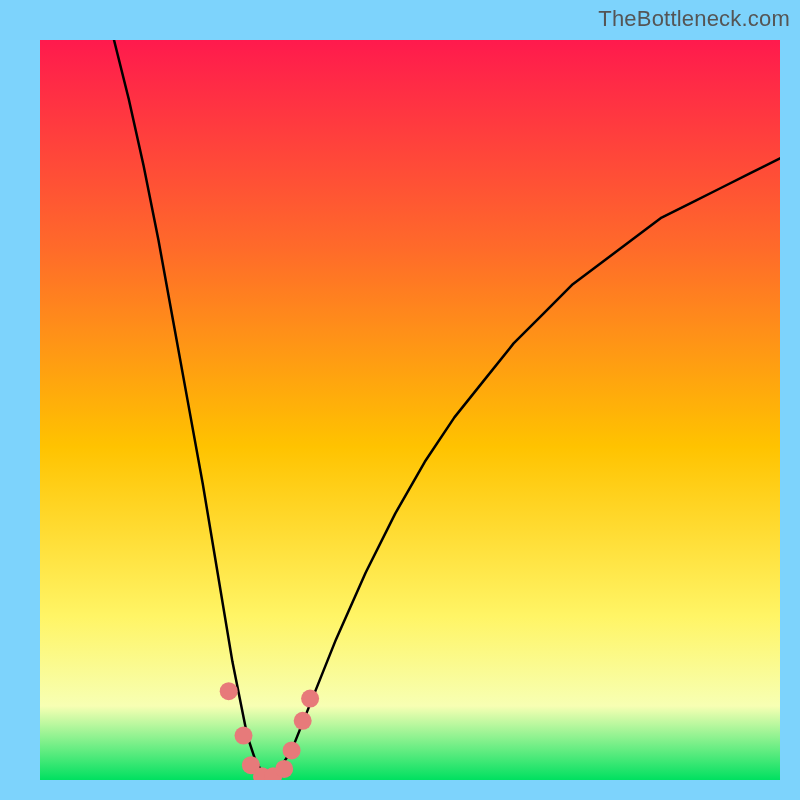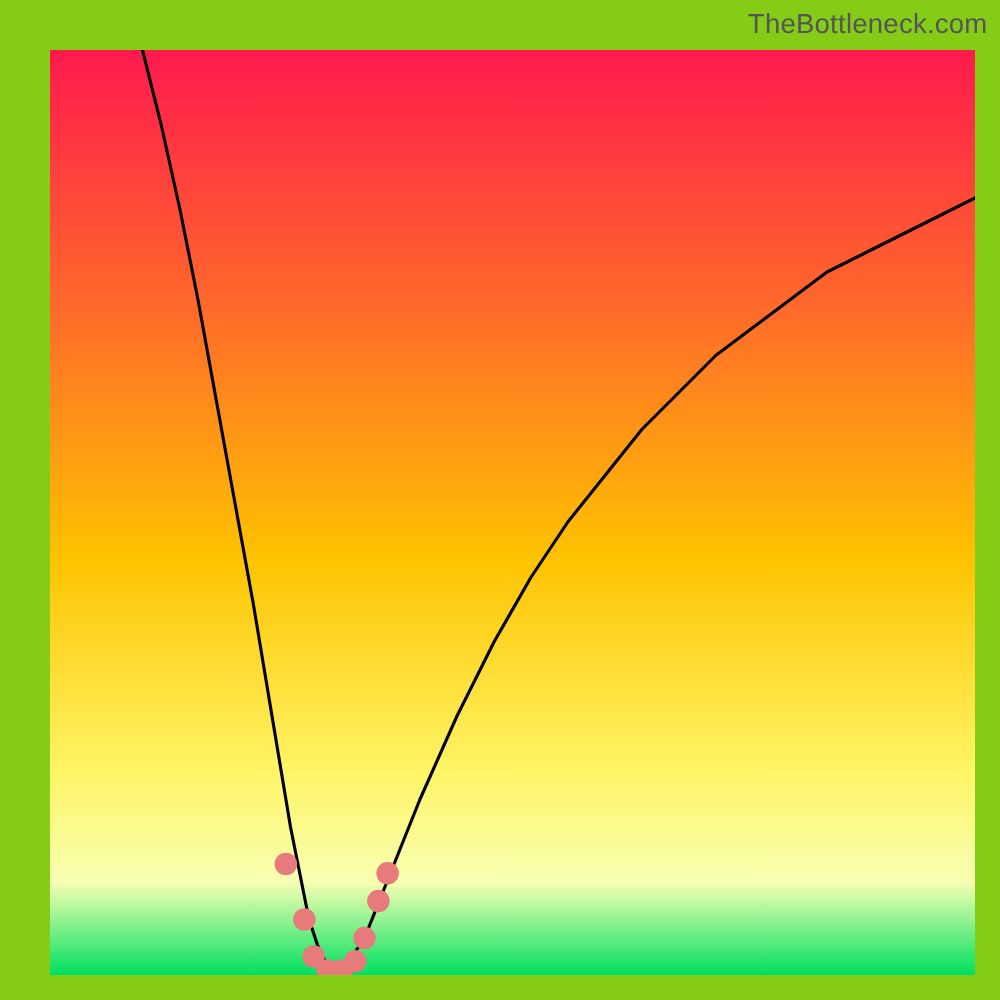--- a/index.html
+++ b/index.html
@@ -10,21 +10,21 @@
     overflow: hidden;
     background: #000;
     font-family: Arial, Helvetica, sans-serif;
   }
   .frame {
     position: absolute;
     left: 0;
     top: 0;
     width: 800px;
     height: 800px;
-    background: #84cc16;
+    background: #7dd3fc;
   }
   .plot {
     position: absolute;
     left: 40px;
     top: 40px;
     width: 740px;
     height: 740px;
   }
   .attribution {
     position: absolute;

